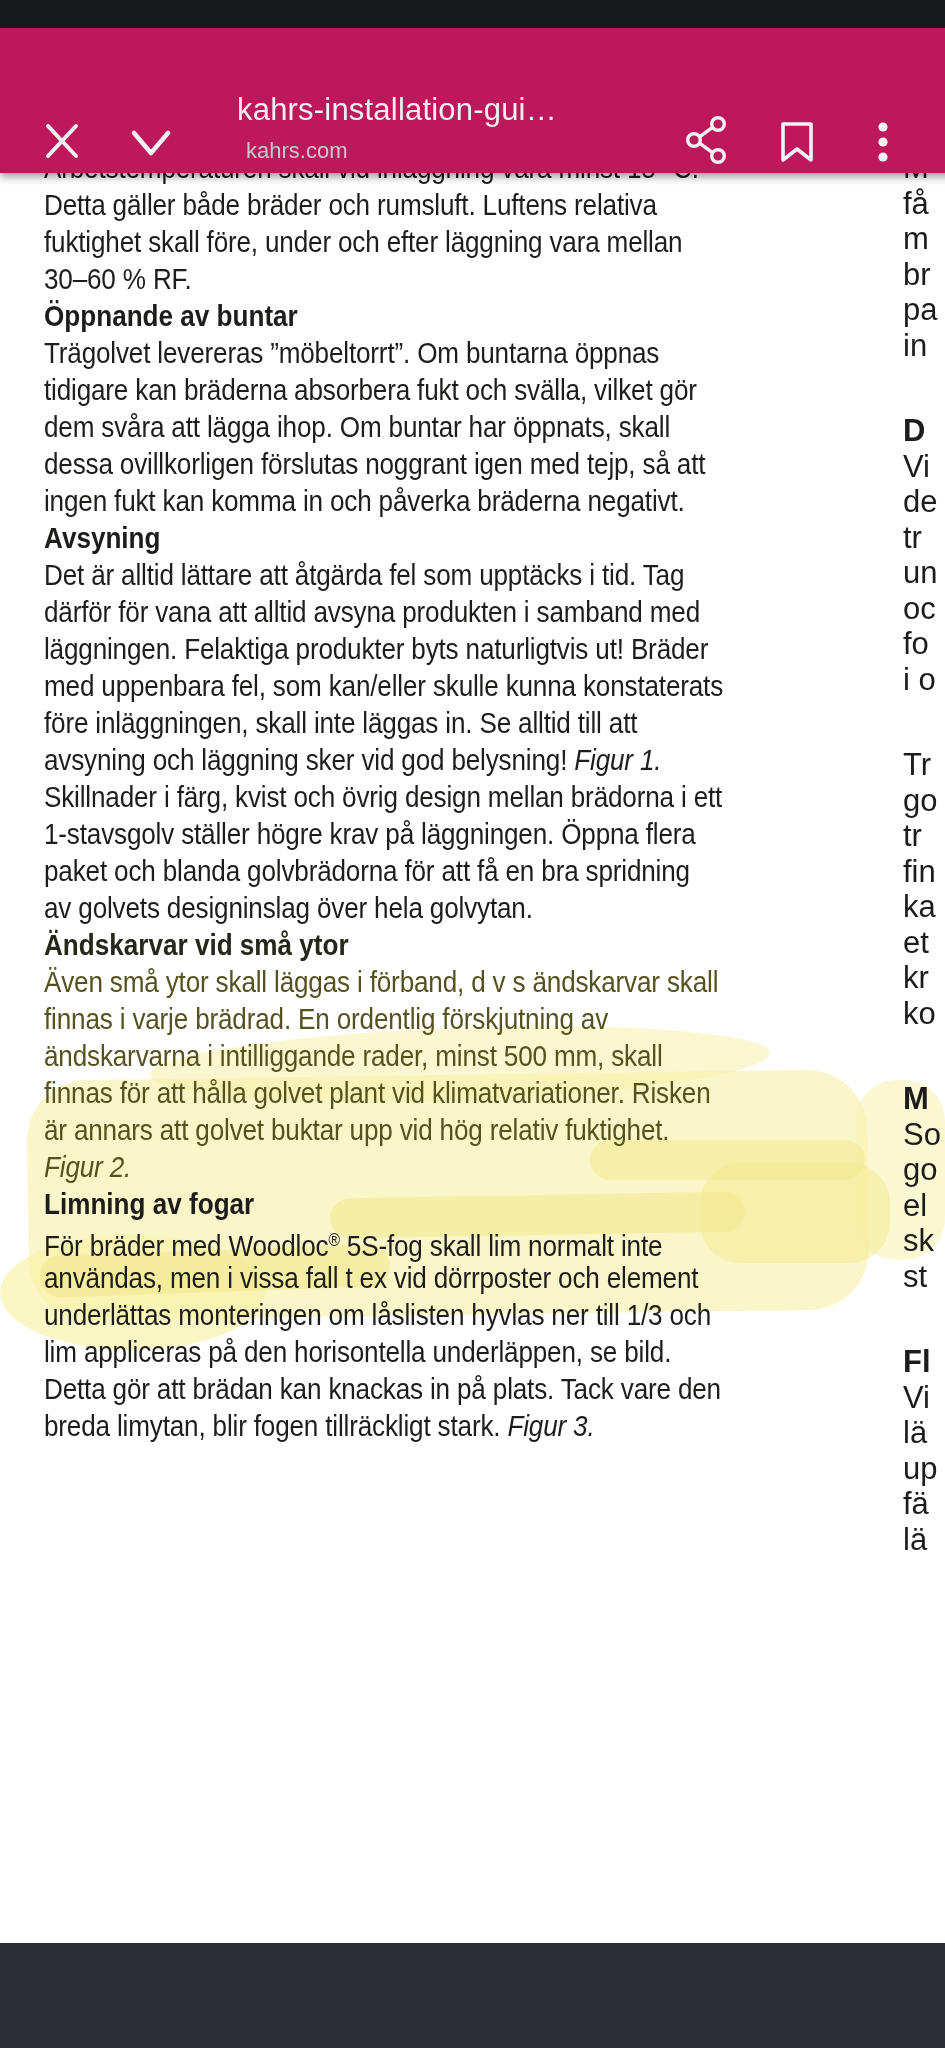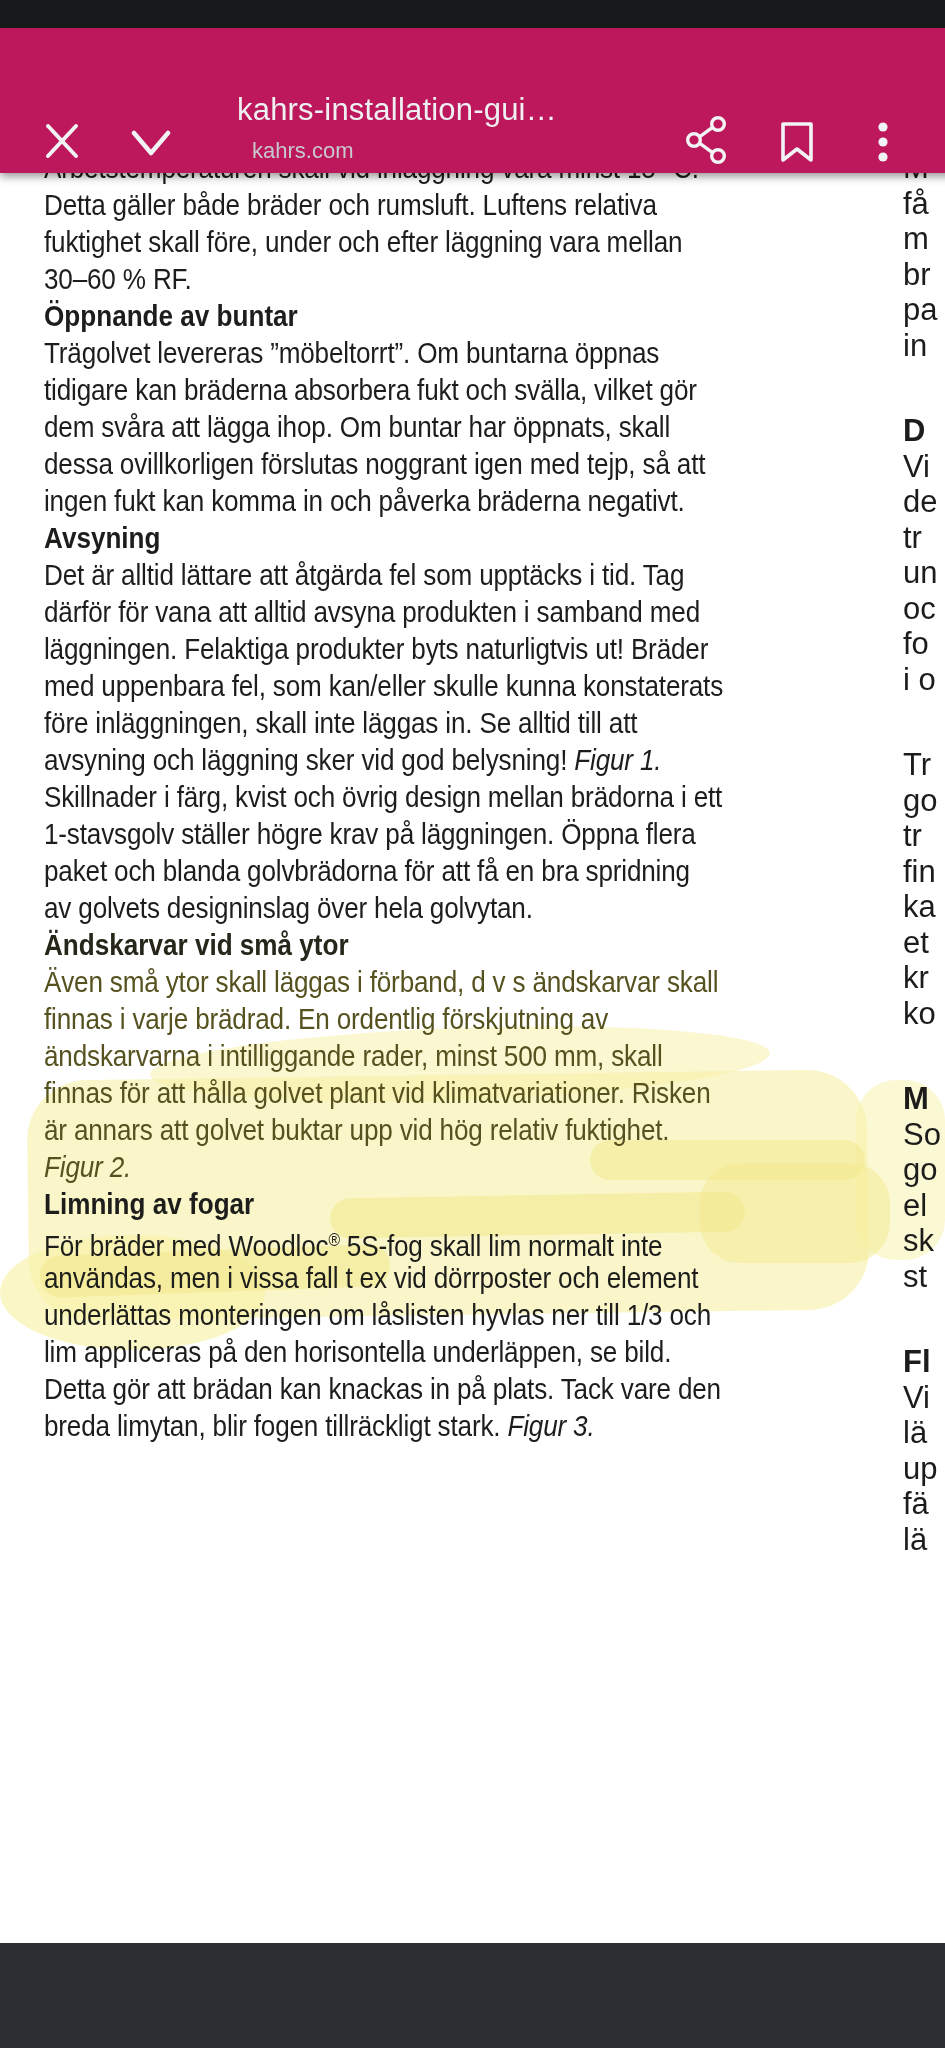--- a/index.html
+++ b/index.html
@@ -5,21 +5,21 @@
   html,body{margin:0;padding:0;background:#000;}
   .screen{position:relative;width:945px;height:2048px;overflow:hidden;background:#ffffff;
           font-family:"Liberation Sans",sans-serif;}
   
   .status-bar{position:absolute;left:0;top:0;width:945px;height:28px;background:#17191b;z-index:40;}
   .toolbar{position:absolute;left:0;top:28px;width:945px;height:145px;background:#be185d;z-index:30;
            box-shadow:0 3px 9px rgba(0,0,0,.45);padding-left:24px;}
   .tb-icon{position:absolute;cursor:pointer;}
   .tb-title{position:absolute;left:237px;top:64px;color:#eef0f1;font-size:31px;line-height:36px;
             letter-spacing:.2px;white-space:nowrap;}
-  .tb-url{position:absolute;left:252px;top:110px;color:#c7cacc;font-size:22px;line-height:26px;white-space:nowrap;}
+  .tb-url{position:absolute;left:246px;top:110px;color:#c7cacc;font-size:22px;line-height:26px;white-space:nowrap;}
   
   .doc{position:absolute;left:0;top:173px;width:945px;height:1384px;background:#ffffff;overflow:hidden;z-index:10;}
   .page-text{position:absolute;left:44px;top:-24px;width:870px;z-index:3;}
   .sec{}
   .sec:first-child{margin-top:0;}
   .line,.h-line{height:37px;line-height:37px;font-size:30px;color:#1d1d1b;white-space:nowrap;
                 letter-spacing:-0.2px;transform:scaleX(0.87);transform-origin:0 50%;width:1000px;}
   .h-line{font-weight:bold;letter-spacing:0;}
   .sec.hl .line{color:#56521f;}
   .sec.hl .h-line{color:#27261a;}

